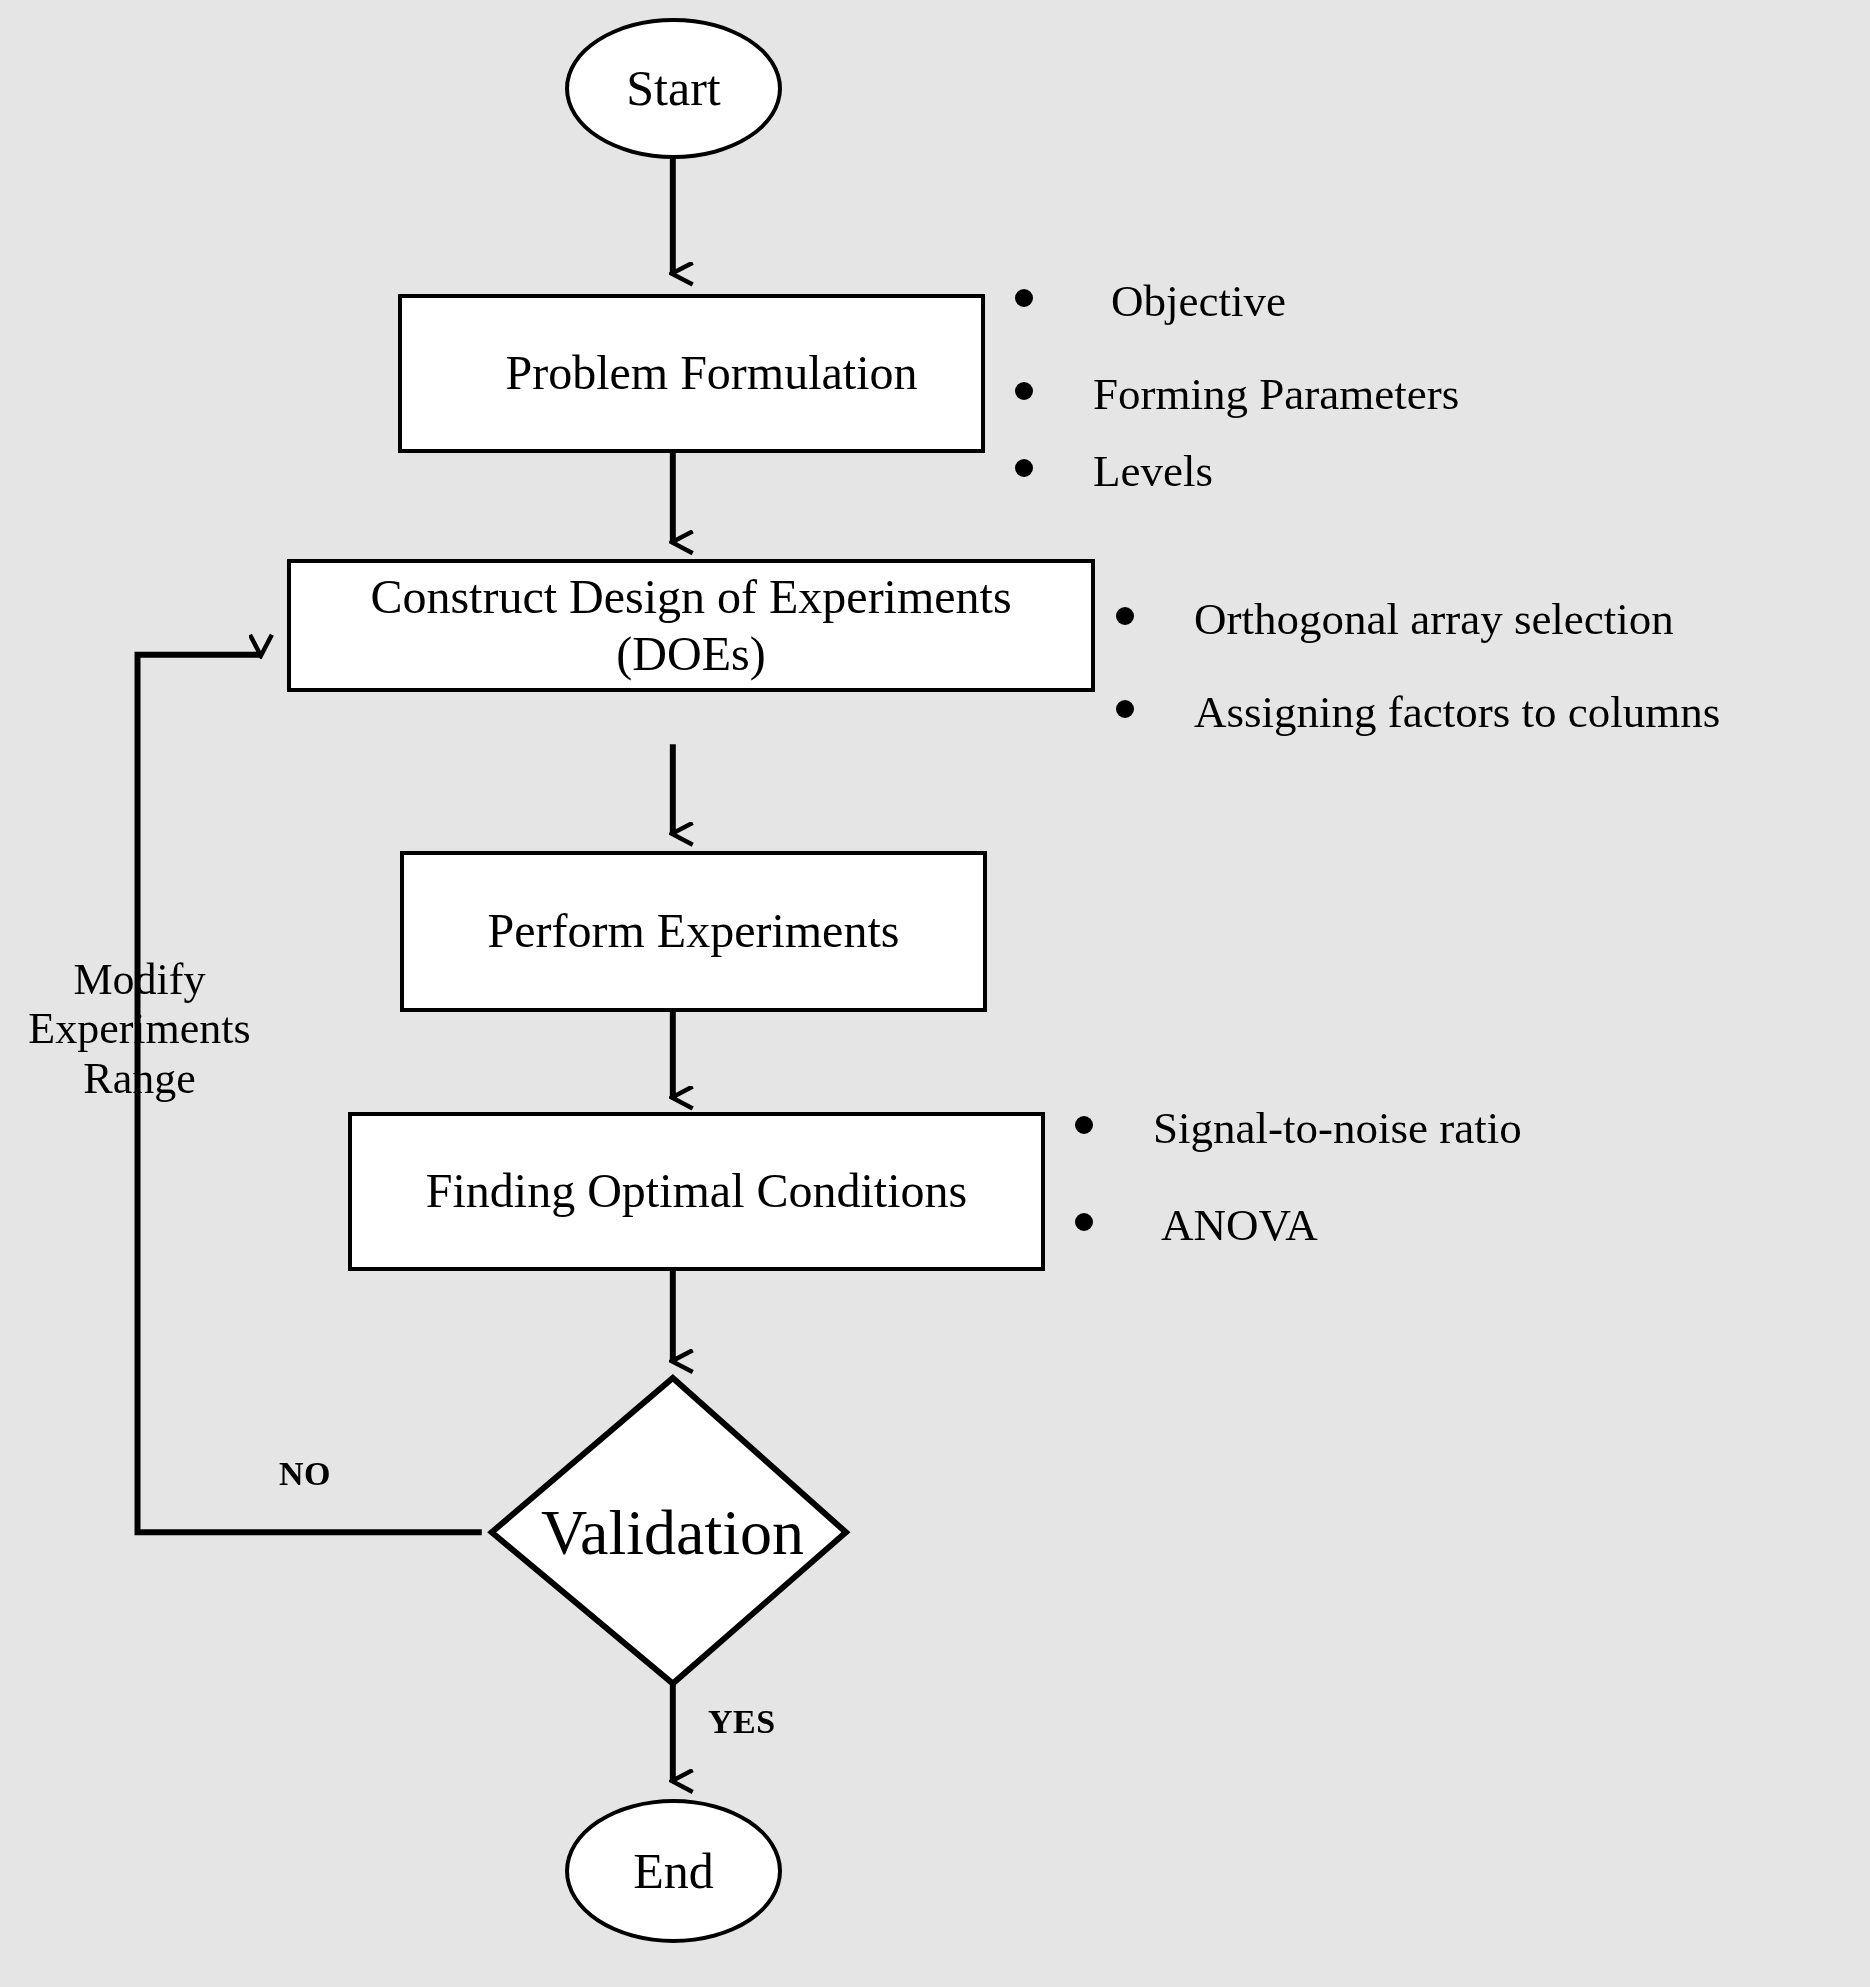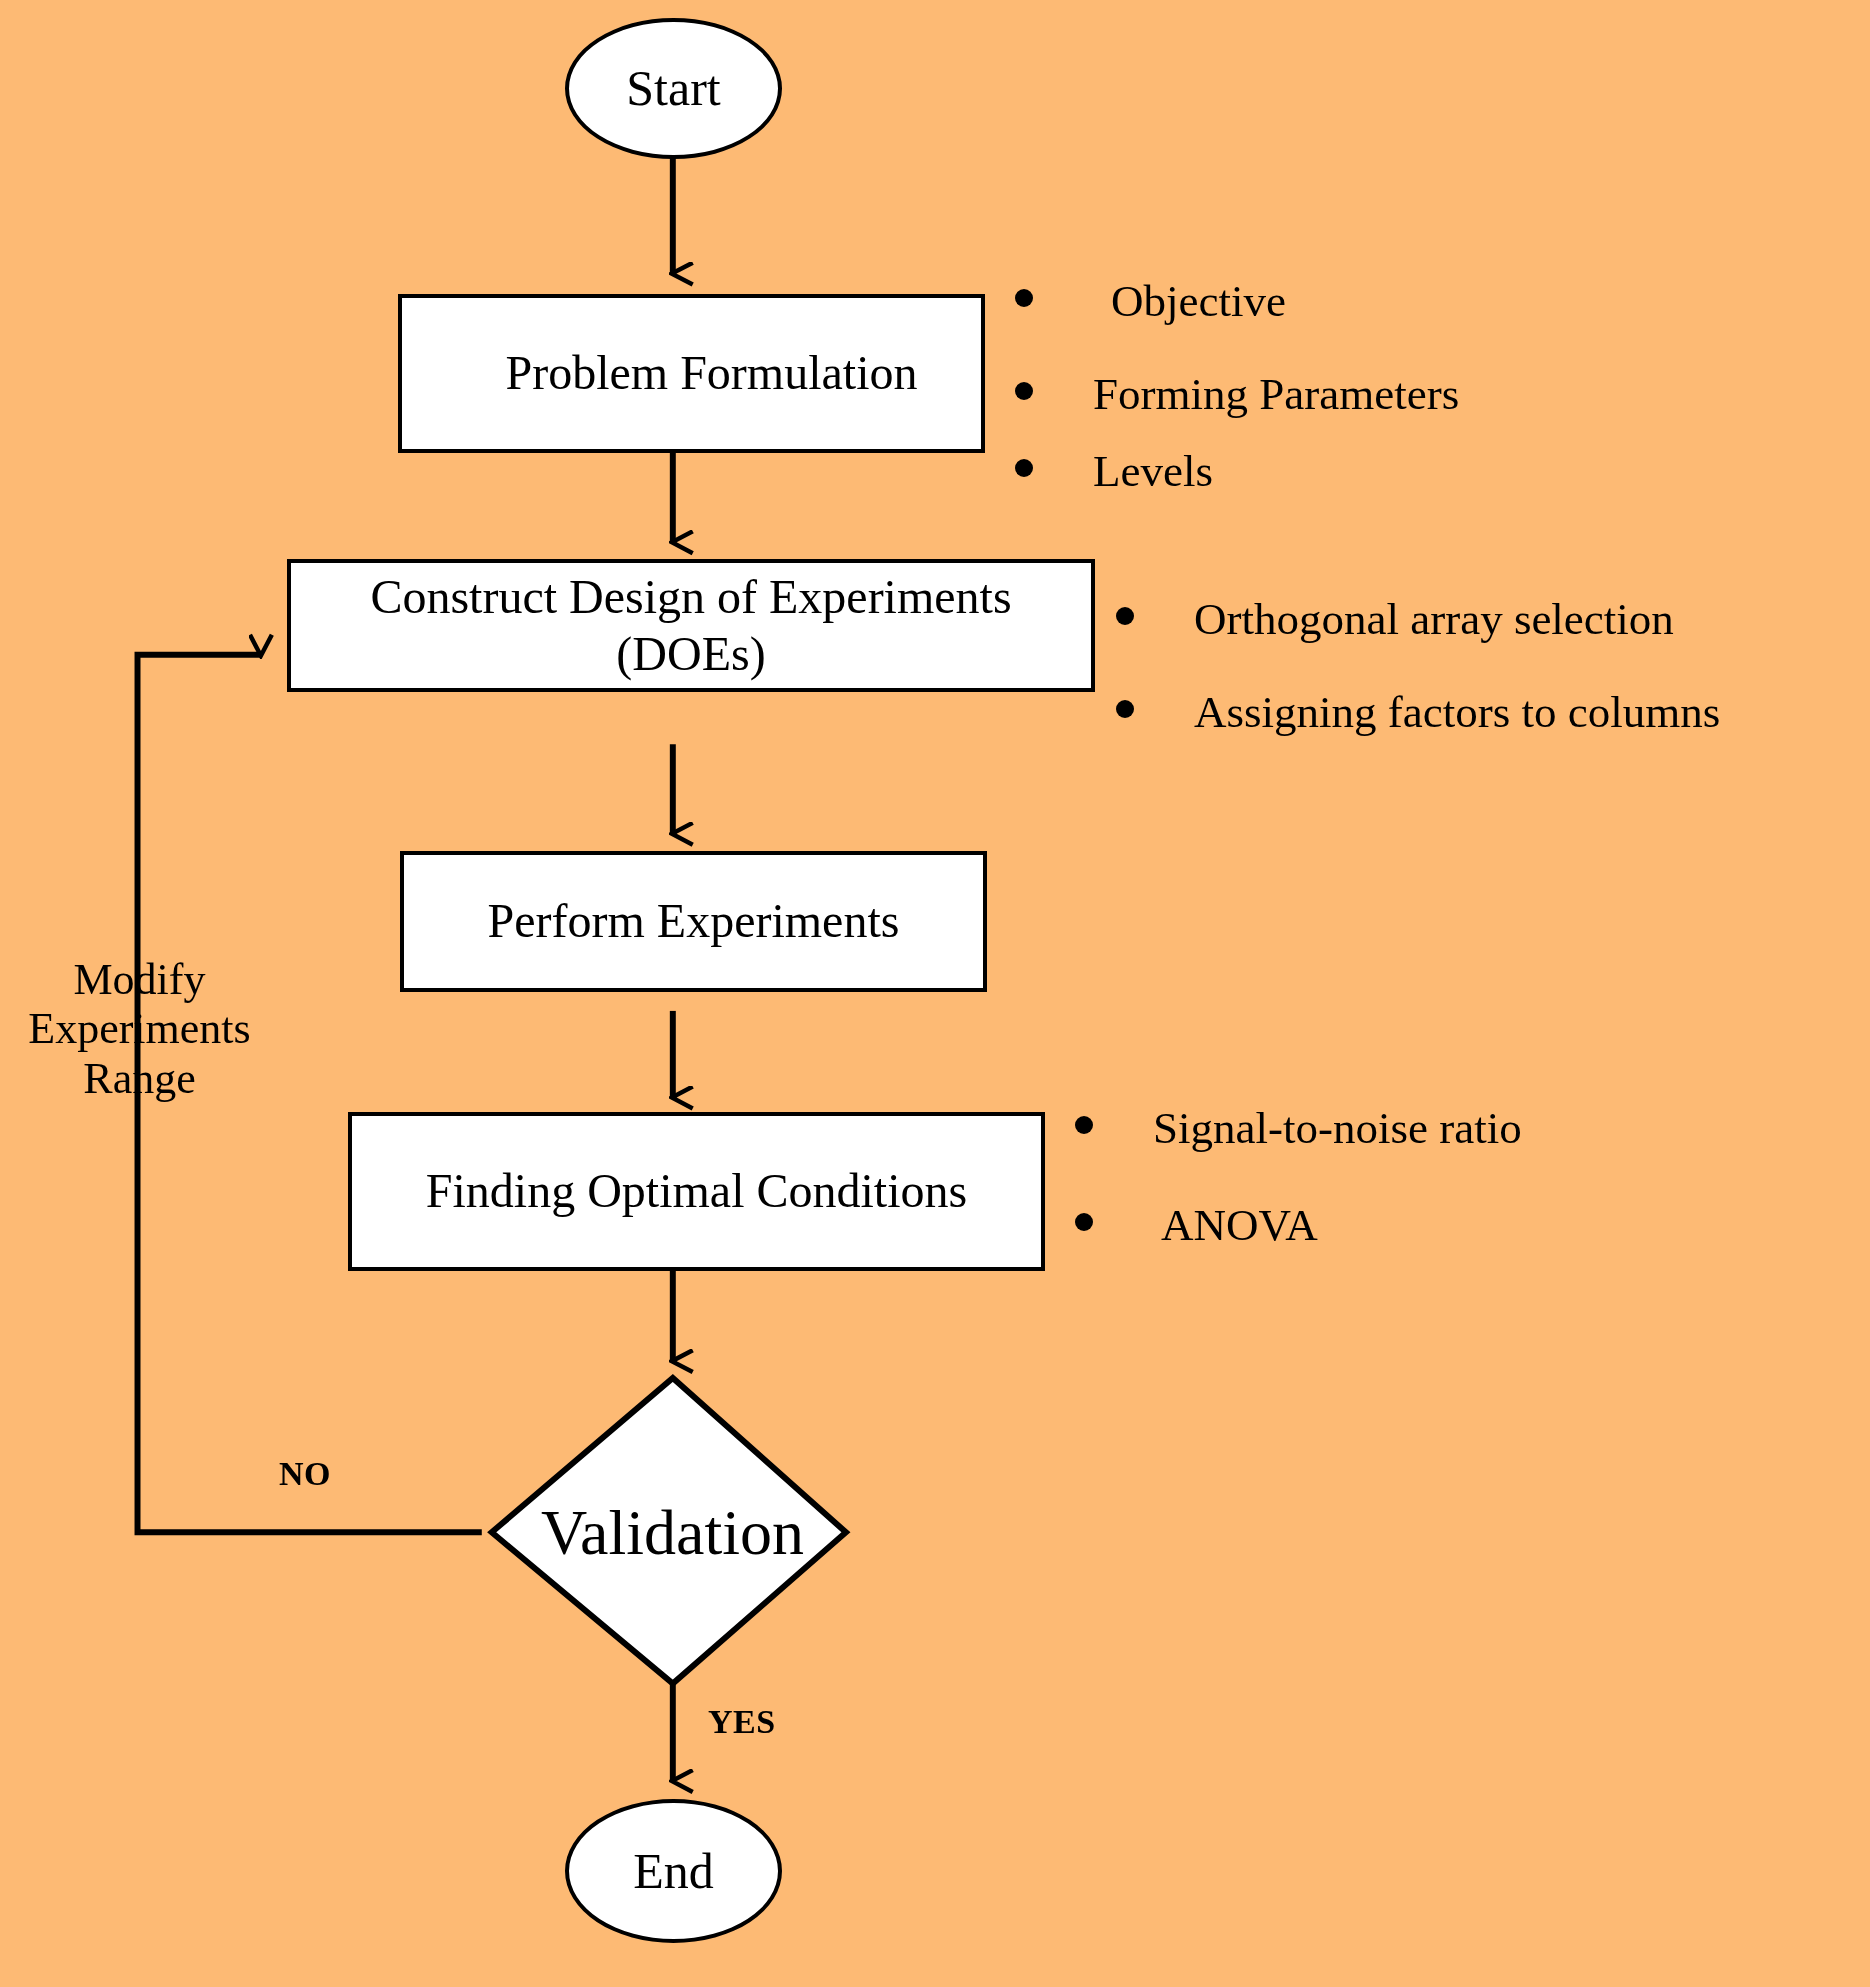--- a/index.html
+++ b/index.html
@@ -9,21 +9,21 @@
     background: #ffffff;
   }
   body {
     font-family: "Liberation Serif", "DejaVu Serif", serif;
     color: #000000;
   }
   #canvas {
     position: relative;
     width: 1871px;
     height: 1987px;
-    background: #fdba74;
+    background: #e5e5e5;
     overflow: hidden;
   }
   svg.wires {
     position: absolute;
     left: 0;
     top: 0;
     width: 1871px;
     height: 1987px;
     pointer-events: none;
   }
@@ -122,21 +122,21 @@
 
   <div class="node process" style="left:398px; top:294px; width:587px; height:159px;padding-left:40px;">
     <span>Problem Formulation</span>
   </div>
 
   <div class="node process" style="left:287px; top:559px; width:808px; height:133px; flex-direction:column;">
     <span>Construct Design of Experiments</span>
     <span>(DOEs)</span>
   </div>
 
-  <div class="node process" style="left:400px; top:851px; width:587px; height:141px;">
+  <div class="node process" style="left:400px; top:851px; width:587px; height:161px;">
     <span>Perform Experiments</span>
   </div>
 
   <div class="node process" style="left:348px; top:1112px; width:697px; height:159px;">
     <span>Finding Optimal Conditions</span>
   </div>
 
   <div class="node decision-label" style="left:533px; top:1500px; width:279px; height:66px;">
     <span>Validation</span>
   </div>

